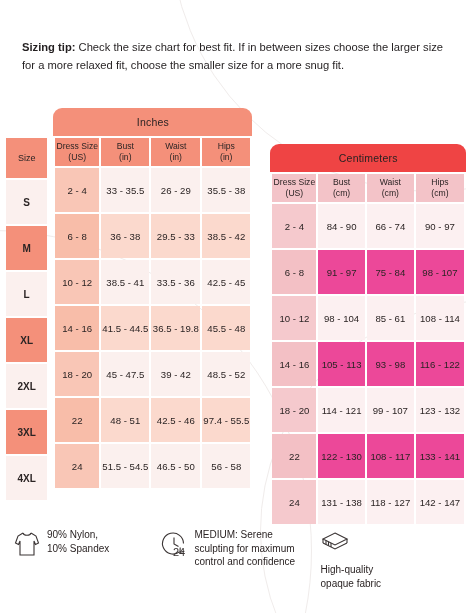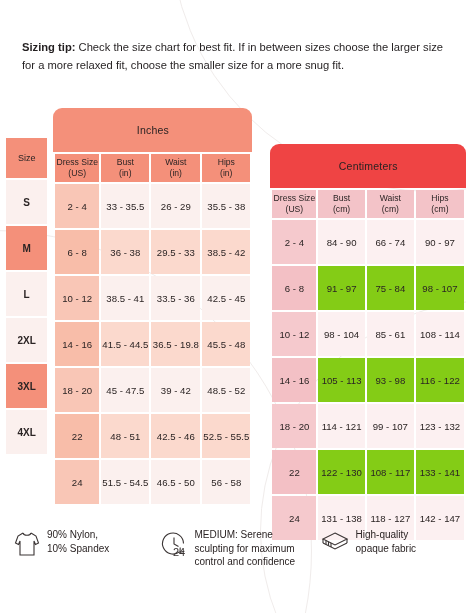--- a/index.html
+++ b/index.html
@@ -27,21 +27,21 @@
   .tip b{font-weight:bold;}
 
   .tables{
     position:absolute;left:0;top:108px;width:466px;
     display:flex;justify-content:flex-start;
   }
 
   
   .unit-block{position:relative;}
   .banner{
-    height:44px;border-radius:9px 9px 0 0;
+    height:28px;border-radius:9px 9px 0 0;
     display:flex;align-items:center;justify-content:center;
     font-size:10.5px;letter-spacing:.2px;
     color:#2a2323;
   }
   table{border-collapse:separate;border-spacing:2px;}
   td,th{
     padding:0;margin:0;text-align:center;vertical-align:middle;
     font-size:9.6px;font-weight:normal;color:#2b2424;
     height:44px;
   }
@@ -58,33 +58,33 @@
   
   .sizecol .hdr{background:#f4907a;height:40px;font-size:9px;}
   .sizecol .c-light{background:#fbf0ee;}
   .sizecol .c-dark{background:#f4907a;}
   .sizecol td{font-weight:bold;font-size:10px;}
 
   
   .cm .banner{background:#ef4444;margin-top:36px;}
   .cm thead th{background:#f3c3c8;color:#2b2424;}
   .cm .r-light td{background:#fcf0f1;}
-  .cm .r-dark  td{background:#84cc16;}
+  .cm .r-dark  td{background:#ec4899;}
   .cm .r-light td.dress{background:#f5c9cd;}
   .cm .r-dark  td.dress{background:#f3c0c5;}
 
   
   .features{
     position:absolute;left:0;top:528px;width:466px;
     display:flex;align-items:flex-start;
   }
   .feature{display:flex;align-items:flex-start;gap:7px;}
   .f1{width:150px;padding-left:14px;}
   .f2{width:166px;}
-  .f3{width:150px;}
+  .f3{width:150px;flex-direction:column;}
   .feature .ic{flex:0 0 auto;margin-top:2px;}
   .feature .txt{font-size:10px;line-height:13.5px;color:#2b2424;}
   svg{display:block;}
 </style>
 </head>
 <body>
 
 <div class="bg-swoosh swoosh-a"></div>
 <div class="bg-swoosh swoosh-b"></div>
 <div class="bg-swoosh swoosh-c"></div>
@@ -106,20 +106,23 @@
         <tr>
             <td class="c-light">S</td>
           </tr>
         <tr>
             <td class="c-dark">M</td>
           </tr>
         <tr>
             <td class="c-light">L</td>
           </tr>
         <tr>
+            <td class="c-dark">XL</td>
+          </tr>
+        <tr>
             <td class="c-light">2XL</td>
           </tr>
         <tr>
             <td class="c-dark">3XL</td>
           </tr>
         <tr>
             <td class="c-light">4XL</td>
           </tr>
       </tbody>
     </table>
@@ -176,21 +179,21 @@
         <tr class="r-light">
           <td class="dress">18 - 20</td>
           <td>45 - 47.5</td>
           <td>39 - 42</td>
           <td>48.5 - 52</td>
         </tr>
         <tr class="r-dark">
           <td class="dress">22</td>
           <td>48 - 51</td>
           <td>42.5 - 46</td>
-          <td>52.5 - 55.5</td>
+          <td>97.4 - 55.5</td>
         </tr>
         <tr class="r-light">
           <td class="dress">24</td>
           <td>51.5 - 54.5</td>
           <td>46.5 - 50</td>
           <td>56 - 58</td>
         </tr>
       </tbody>
     </table>
   </div>

